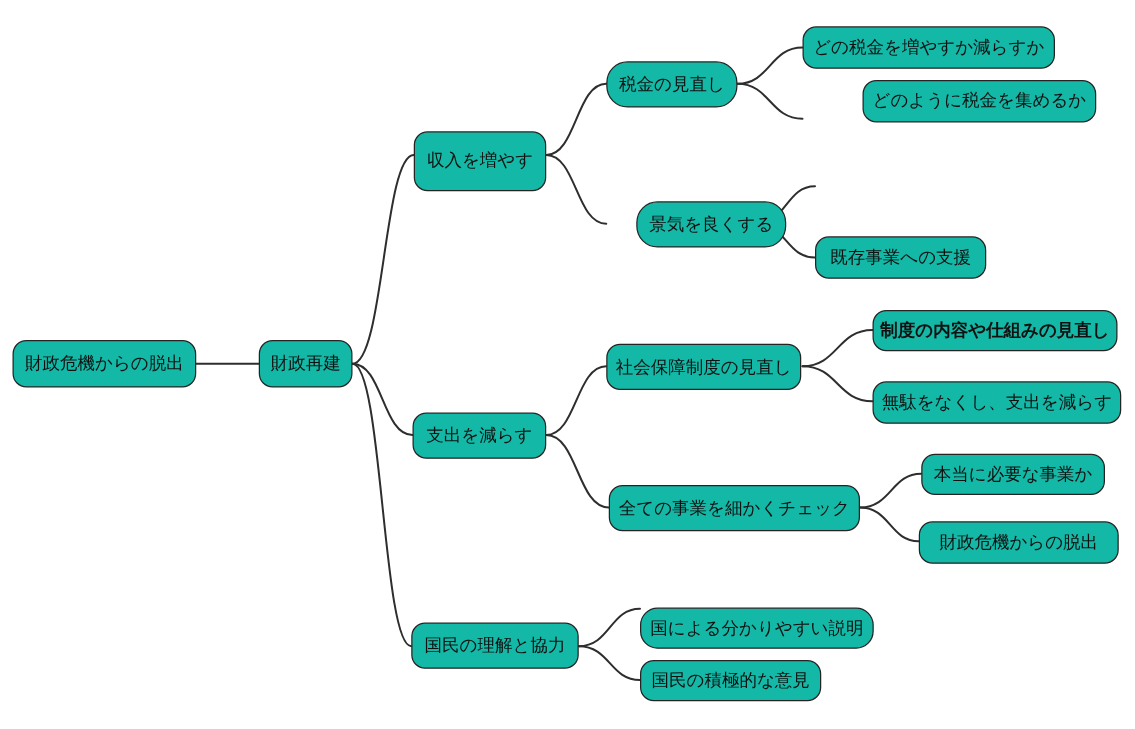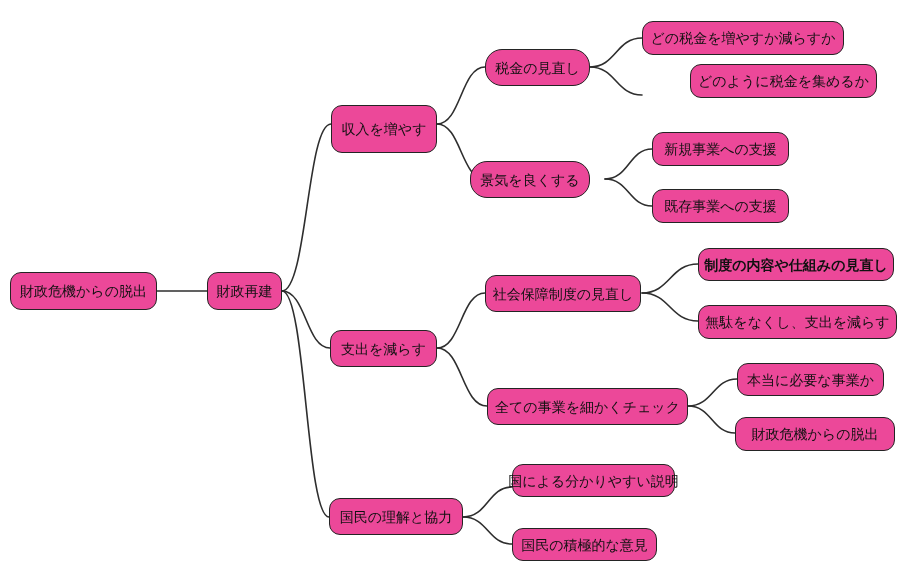--- a/index.html
+++ b/index.html
@@ -24,21 +24,21 @@
   }
   .edges path {
     fill: none;
     stroke: #2e2e2e;
     stroke-width: 1.6;
     stroke-linecap: round;
   }
   .node {
     position: absolute;
     box-sizing: border-box;
-    background: #ec4899;
+    background: #14b8a6;
     border: 1.7px solid #242424;
     border-radius: 11px;
     display: flex;
     align-items: center;
     justify-content: center;
     font-size: 14px;
     line-height: 1;
     color: #111111;
     white-space: nowrap;
     text-align: center;
@@ -75,39 +75,38 @@
   <div class="node" style="left:207px; top:272px; width:75px; height:38px;">財政再建</div>
 
   <div class="node" style="left:331px; top:105px; width:106px; height:48px;">収入を増やす</div>
 
   <div class="node" style="left:485px; top:49px; width:105px; height:37px;border-radius:17px;">税金の見直し</div>
 
   <div class="node" style="left:642px; top:21px; width:202px; height:34px;">どの税金を増やすか減らすか</div>
 
   <div class="node" style="left:642px; top:64px; width:187px; height:34px;margin-left:48px;">どのように税金を集めるか</div>
 
-  <div class="node" style="left:470px; top:161px; width:120px; height:37px;border-radius:17px;">景気を良くする</div>
+  <div class="node" style="left:509px; top:161px; width:120px; height:37px;border-radius:17px;">景気を良くする</div>
 
-  <div class="node" style="left:652px; top:132px; width:137px; height:34px;">新規事業への支援</div>
 
   <div class="node" style="left:652px; top:189px; width:137px; height:34px;">既存事業への支援</div>
 
   <div class="node" style="left:330px; top:330px; width:107px; height:37px;">支出を減らす</div>
 
   <div class="node" style="left:485px; top:275px; width:156px; height:37px;">社会保障制度の見直し</div>
 
   <div class="node" style="left:698px; top:248px; width:196px; height:33px;font-weight:bold;">制度の内容や仕組みの見直し</div>
 
   <div class="node" style="left:698px; top:305px; width:199px; height:34px;">無駄をなくし、支出を減らす</div>
 
   <div class="node" style="left:737px; top:363px; width:147px; height:33px;">本当に必要な事業か</div>
 
   <div class="node" style="left:487px; top:388px; width:201px; height:37px;">全ての事業を細かくチェック</div>
 
   <div class="node" style="left:735px; top:417px; width:160px; height:34px;">財政危機からの脱出</div>
 
   <div class="node" style="left:329px; top:498px; width:134px; height:37px;">国民の理解と協力</div>
 
-  <div class="node" style="left:512px; top:464px; width:163px; height:33px;">国による分かりやすい説明</div>
+  <div class="node" style="left:512px; top:486px; width:187px; height:33px;border-radius:14px;">国による分かりやすい説明</div>
 
   <div class="node" style="left:512px; top:528px; width:145px; height:33px;">国民の積極的な意見</div>
 
 </div>
 
 </body></html>

